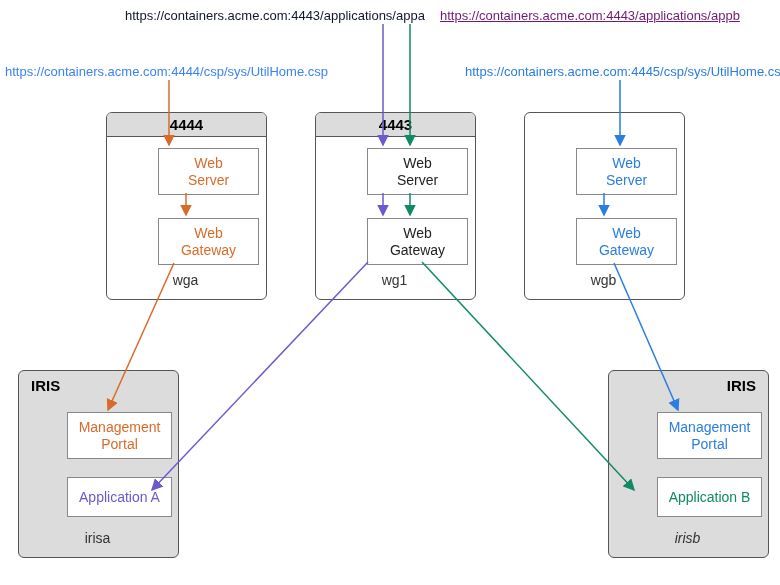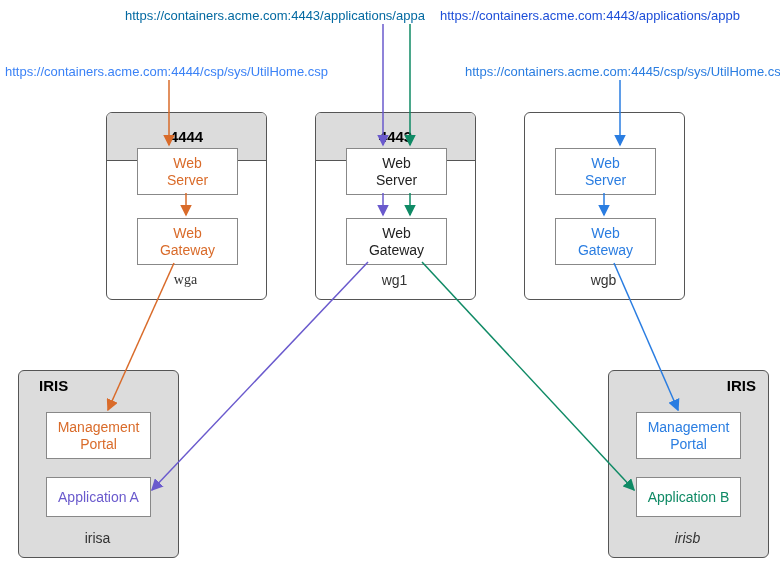--- a/index.html
+++ b/index.html
@@ -21,77 +21,78 @@
     overflow: visible;
   }
   .port-header {
     background: #dcdcdc;
     border-bottom: 1px solid #555;
     border-top-left-radius: 5px;
     border-top-right-radius: 5px;
     text-align: center;
     font-weight: bold;
     font-size: 15px;
-    padding: 15px 0;
+    padding: 3px 0;
   }
   .inner-box {
     position: absolute;
     border: 1px solid #888;
     background: #fff;
     text-align: center;
     font-size: 14px;
     display: flex;
     align-items: center;
     justify-content: center;
     line-height: 1.2;
+    margin-left: 21px;
   }
   .iris-container {
     position: absolute;
     border: 1px solid #555;
     border-radius: 6px;
     background: #dcdcdc;
   }
   .iris-title {
     font-weight: bold;
     font-size: 15px;
-    padding: 6px 20px;
+    padding: 6px 12px;
   }
   .container-label {
     position: absolute;
     text-align: center;
     font-size: 14px;
     color: #333;
   }
   svg.arrows {
     position: absolute;
     left: 0; top: 0;
     width: 780px; height: 585px;
     pointer-events: none;
   }
 </style>
 </head>
 <body>
 
-<div class="abs url-label" style="left:125px; top:8px; color:#0369a1;">https://containers.acme.com:4443/applications/appa</div>
-<div class="abs url-label" style="left:440px; top:8px; color:#1d4ed8;">https://containers.acme.com:4443/applications/appb</div>
+<div class="abs url-label" style="left:125px; top:8px; color:#0f172a;">https://containers.acme.com:4443/applications/appa</div>
+<div class="abs url-label" style="left:440px; top:8px; color:#701a75;text-decoration:underline;">https://containers.acme.com:4443/applications/appb</div>
 <div class="abs url-label" style="left:5px; top:64px; color:#3b82f6;">https://containers.acme.com:4444/csp/sys/UtilHome.csp</div>
 <div class="abs url-label" style="left:465px; top:64px; color:#2a7de1;">https://containers.acme.com:4445/csp/sys/UtilHome.csp</div>
 
 <div class="container" style="left:106px; top:112px; width:159px; height:186px;">
   <div class="port-header">4444</div>
   <div class="inner-box" style="left:30px; top:35px; width:99px; height:45px; color:#d96b2a;">
     <span style="white-space:pre-line;">Web
 Server</span>
   </div>
   <div class="inner-box" style="left:30px; top:105px; width:99px; height:45px; color:#d96b2a;">
     <span style="white-space:pre-line;">Web
 Gateway</span>
   </div>
 </div>
-<div class="container-label" style="left:106px; top:272px; width:159px;font-family:Liberation Serif, serif;">wga</div>
+<div class="container-label" style="left:106px; top:272px; width:159px;">wga</div>
 
 <div class="container" style="left:315px; top:112px; width:159px; height:186px;">
   <div class="port-header">4443</div>
   <div class="inner-box" style="left:30px; top:35px; width:99px; height:45px; color:#222;">
     <span style="white-space:pre-line;">Web
 Server</span>
   </div>
   <div class="inner-box" style="left:30px; top:105px; width:99px; height:45px; color:#222;">
     <span style="white-space:pre-line;">Web
 Gateway</span>

